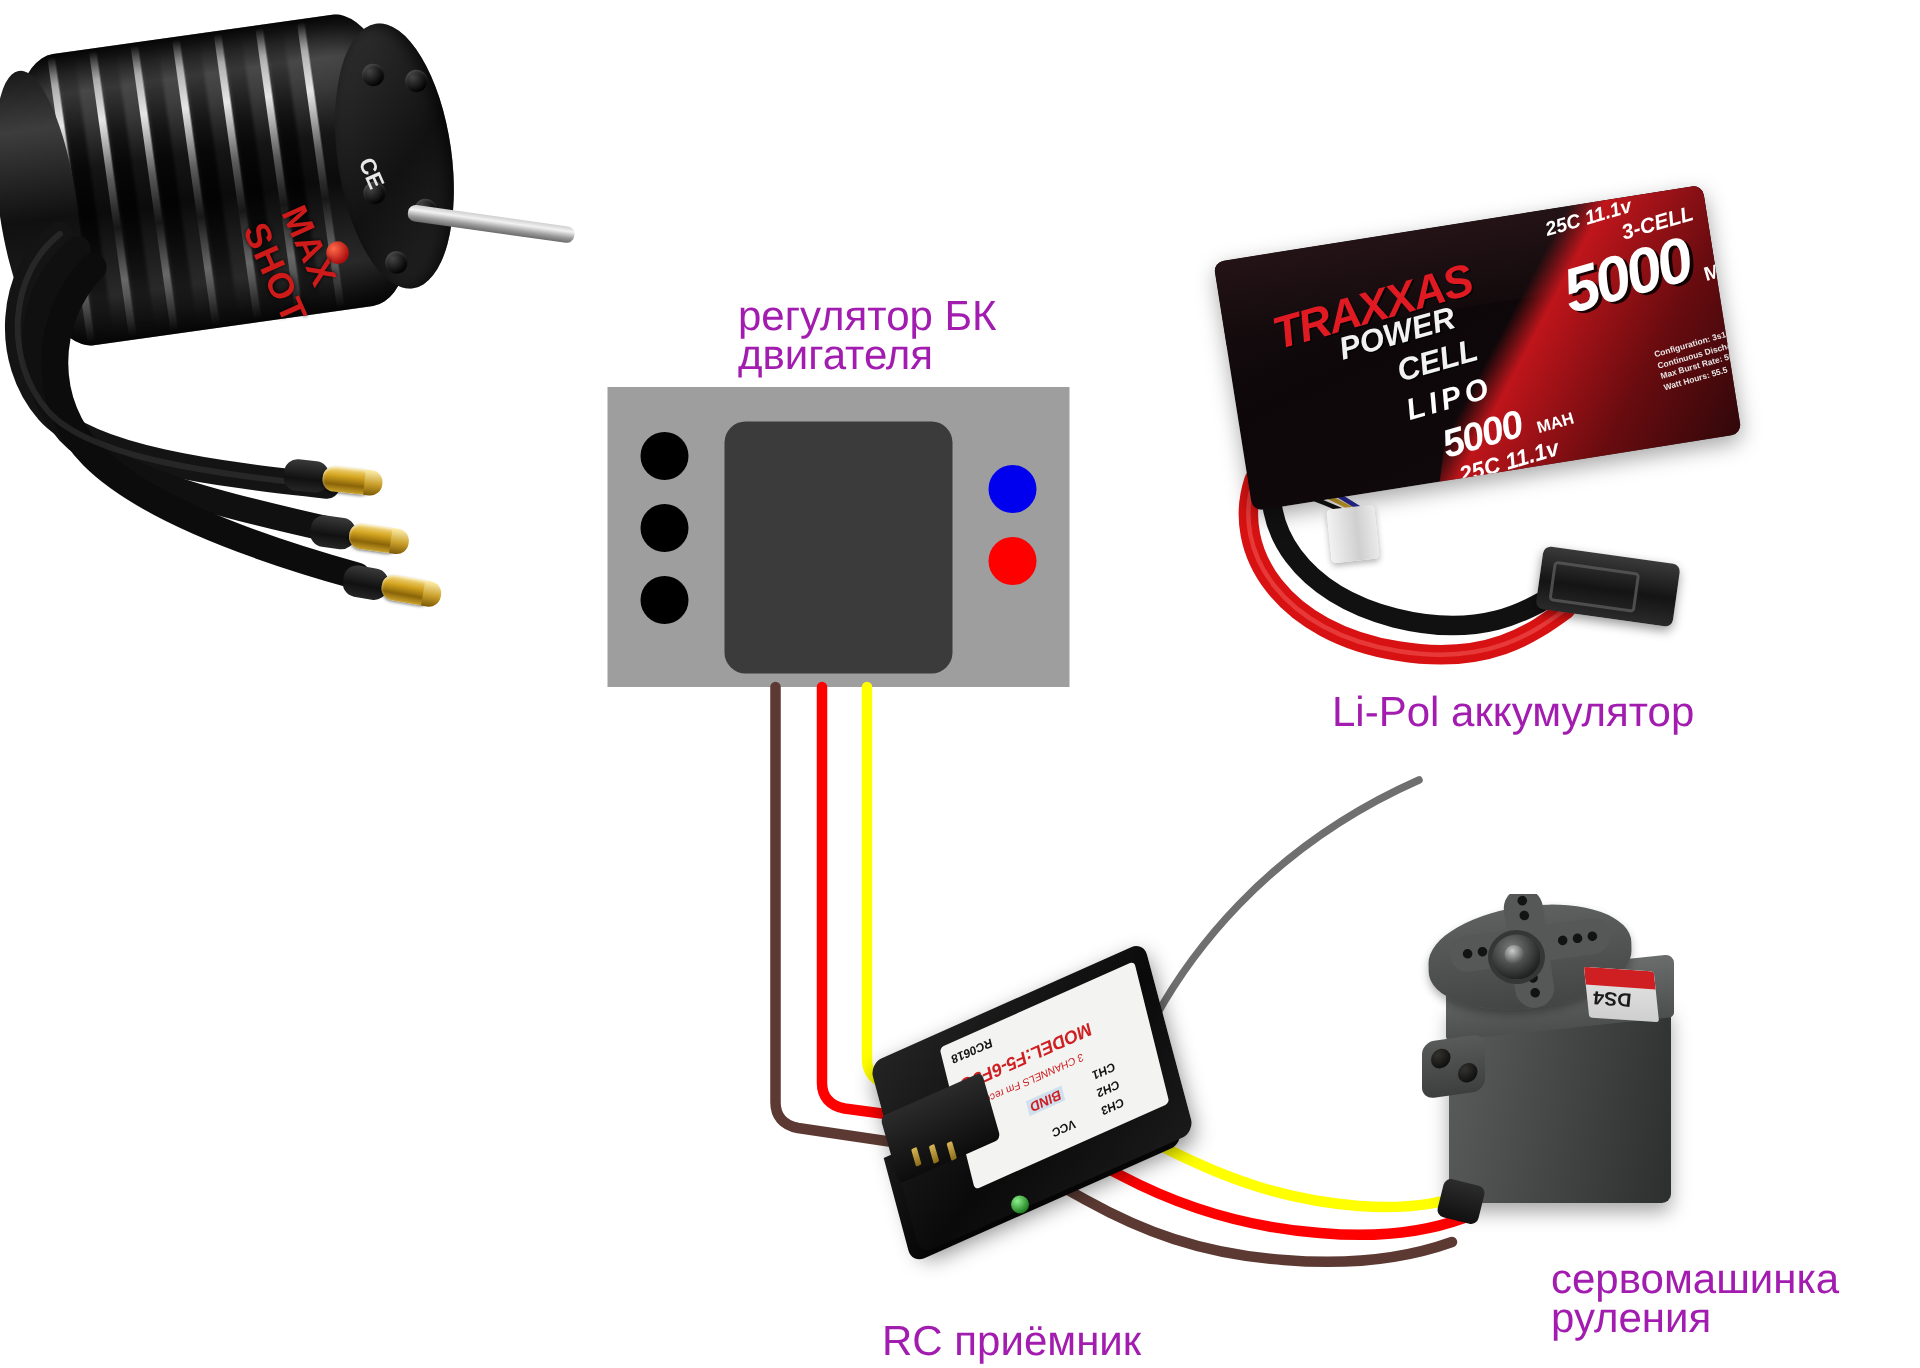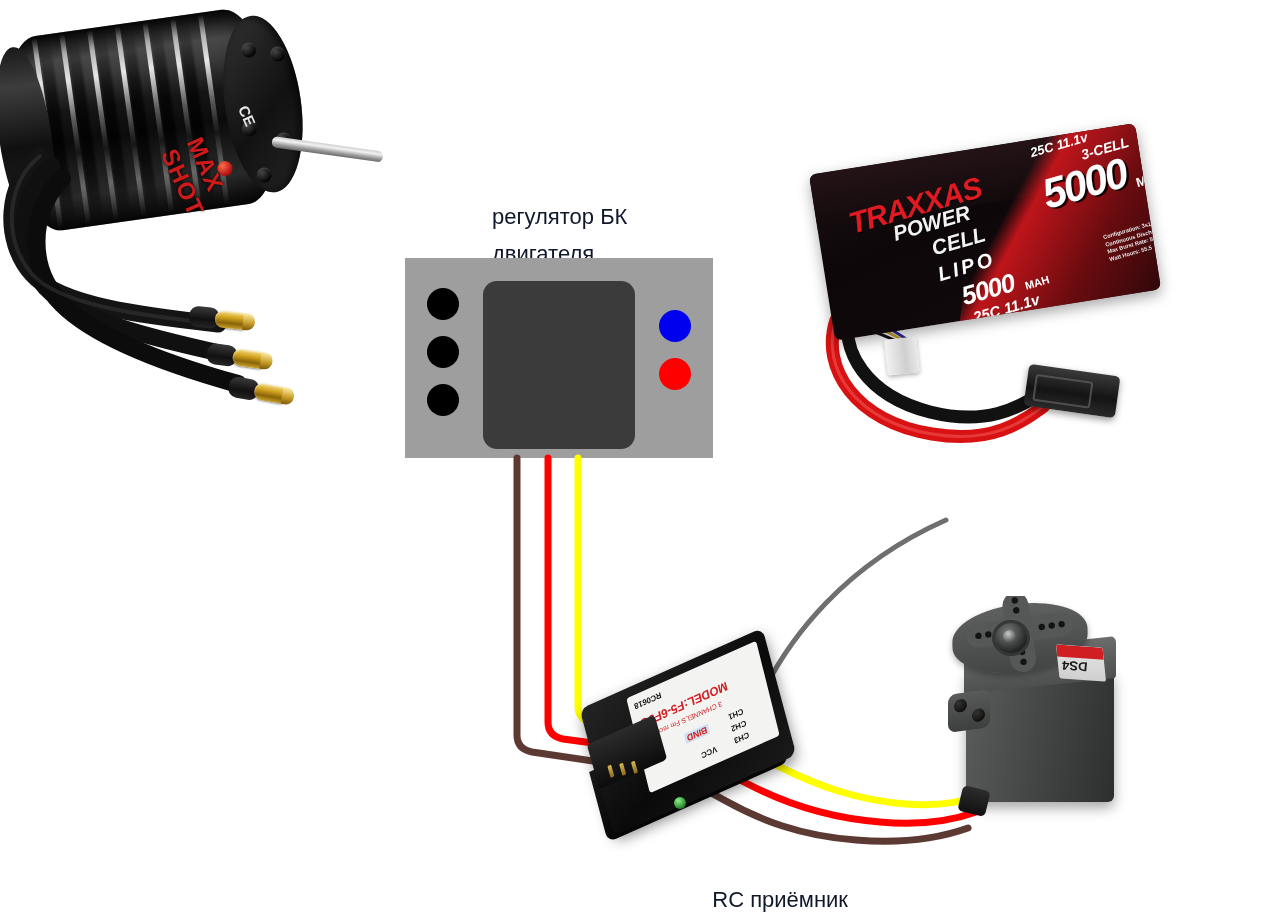--- a/index.html
+++ b/index.html
@@ -27,29 +27,29 @@
     width: 700px;
     font-size: 27px;
     line-height: 35px;
     color: #111;
     letter-spacing: 0.1px;
     white-space: pre-line;
   }
 
   
   .caption {
-    font-size: 22px;
-    line-height: 37px;
-    color: #0f172a;
+    font-size: 28px;
+    line-height: 26px;
+    color: #a21caf;
     white-space: pre-line;
   }
   #cap-motor  { left: 24px;  top: 405px; width: 260px; }
   #cap-esc    { left: 492px; top: 198px; width: 220px; }
   #cap-batt   { left: 888px; top: 462px; width: 300px; }
-  #cap-rx     { left: 588px; top: 881px; width: 260px; text-align: right; }
+  #cap-rx     { left: 588px; top: 881px; width: 260px; }
   #cap-servo  { left: 1034px;top: 840px; width: 230px; }
 
   
   #motor-group { left: 0px; top: 8px; width: 360px; height: 400px; }
 
   
   .motor-can {
     left: 8px; top: 14px;
     width: 268px; height: 196px;
     transform: rotate(-8deg);
@@ -570,20 +570,21 @@
 Continuous Discharge: 25C (125A)
 Max Burst Rate: 50C (250A)
 Watt Hours: 55.5</div>
 
     </div>
 
     <div class="abs" id="batt-balance"></div>
     <div class="abs" id="batt-plug"></div>
   </div>
 
+  <div class="abs caption" id="cap-batt">Li-Pol аккумулятор</div>
 
   <svg class="abs" id="wire-layer" width="1280" height="912" viewBox="0 0 1280 912">
 
     <path d="M 517,458 L 517,735 C 517,744 522,750 532,752 L 640,768 C 672,774 700,786 724,800
              C 760,820 800,836 856,840 C 904,844 940,838 968,828" stroke="#5c3a33" stroke-width="7" fill="none" stroke-linecap="round" stroke-linejoin="round"></path>
 
     <path d="M 548,458 L 548,722 C 548,731 553,737 563,739 L 660,752 C 694,758 722,770 748,784
              C 786,804 828,818 880,822 C 924,826 954,820 976,812" stroke="#ff0000" stroke-width="7" fill="none" stroke-linecap="round" stroke-linejoin="round"></path>
 
     <path d="M 578,458 L 578,706 C 578,715 583,721 593,723 L 686,734 C 722,740 752,752 778,766
@@ -651,14 +652,16 @@
     <div class="abs" id="servo-hub"></div>
 
     <div class="abs" id="servo-sticker">
       <div class="abs" id="servo-sticker-red"></div>
       <div class="servo-model">DS4</div>
     </div>
 
     <div class="abs" id="servo-wire-boot"></div>
   </div>
 
+  <div class="abs caption" id="cap-servo">сервомашинка
+руления</div>
 
 </div>
 
 </body></html>

